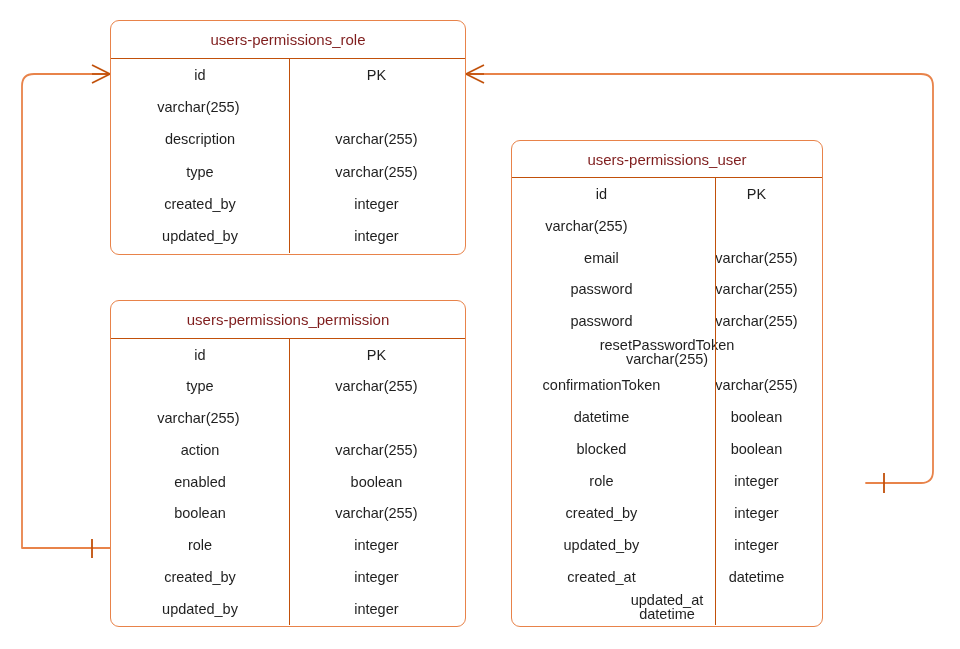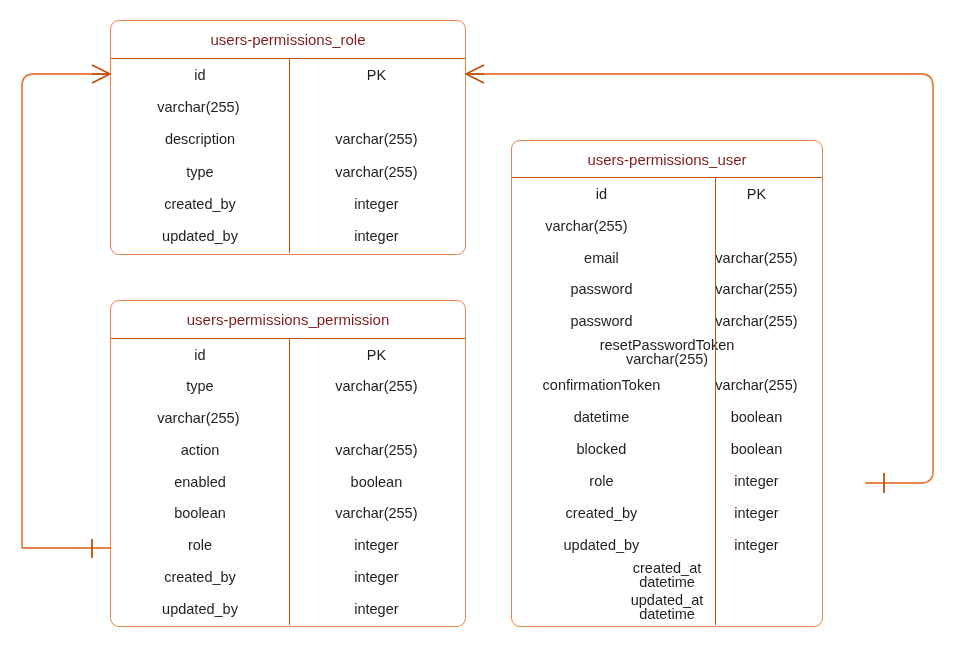--- a/index.html
+++ b/index.html
@@ -227,21 +227,21 @@
         <div class="cell-type" style="width: 148.8px;">integer</div>
       </div>
       <div class="row" style="height: 31.9143px;">
         <div class="cell-name" style="width: 203px;">created_by</div>
         <div class="cell-type" style="width: 148.8px;">integer</div>
       </div>
       <div class="row" style="height: 31.9143px;">
         <div class="cell-name" style="width: 203px;">updated_by</div>
         <div class="cell-type" style="width: 148.8px;">integer</div>
       </div>
-      <div class="row" style="height: 31.9143px; flex-direction: column;">
+      <div class="row" style="height: 31.9143px;">
         <div class="cell-name" style="width: 203px;">created_at</div>
         <div class="cell-type" style="width: 148.8px;">datetime</div>
       </div>
       <div class="row" style="height: 31.9143px; flex-direction: column;">
         <div class="cell-name" style="width: 203px;">updated_at</div>
         <div class="cell-type" style="width: 148.8px;">datetime</div>
       </div>
     </div>
   </div>
 

